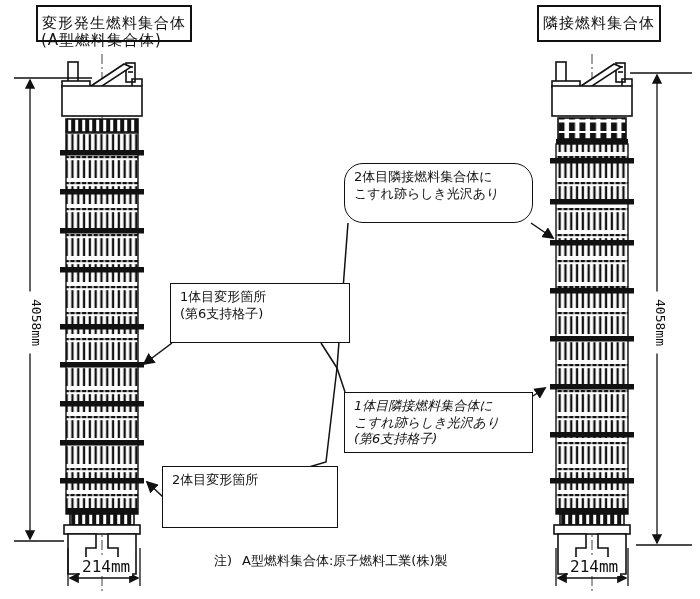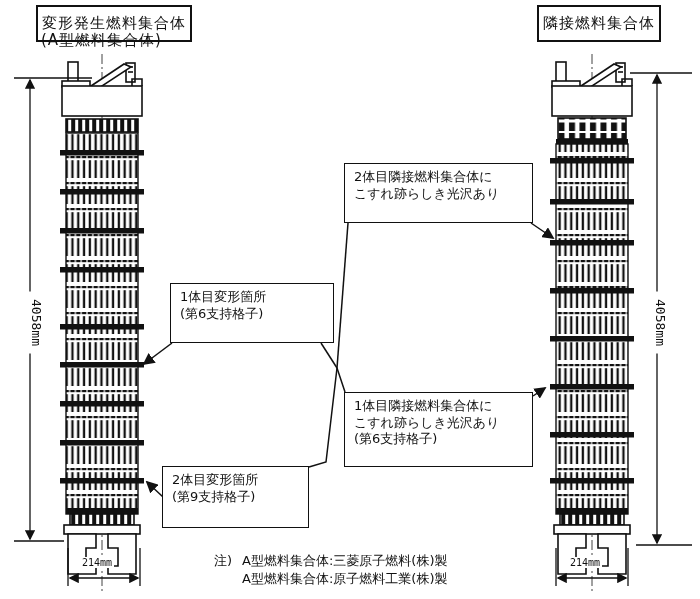--- a/index.html
+++ b/index.html
@@ -19,21 +19,21 @@
     border:1.6px solid #111;background:#fff;font-size:13px;line-height:16.5px;
     padding:5px 7px 3px 9px;box-sizing:border-box;white-space:nowrap;
   }
   .dim-v{
     font-family:"DejaVu Sans Mono","Liberation Mono",monospace;
     font-size:13px;transform:rotate(90deg);transform-origin:center;
     white-space:nowrap;background:#fff;padding:0 2px;
   }
   .dim-h{
     font-family:"DejaVu Sans Mono","Liberation Mono",monospace;
-    font-size:10px;white-space:nowrap;background:#fff;padding:0 2px;
+    font-size:16px;white-space:nowrap;background:#fff;padding:0 2px;
   }
   .note{font-size:13px;line-height:17.5px;display:flex;white-space:nowrap;}
   .note .prefix{margin-right:10px;}
 </style>
 </head>
 <body>
 
 <div class="canvas">
 
   <svg width="700" height="599" viewBox="0 0 700 599">
@@ -155,47 +155,45 @@
       <polyline points="337,368 326,462 309,467"></polyline>
       <line x1="163" y1="497" x2="147" y2="482" marker-end="url(#arr)"></line>
     </g>
   </svg>
 
   <div class="abs titlebox" style="left:36px;top:5px;">変形発生燃料集合体</div>
   <div class="abs titlebox" style="left:537px;top:5px;">隣接燃料集合体</div>
 
   <div class="abs subtitle" style="left:41px;top:31px;">(A型燃料集合体)</div>
 
-  <div class="abs callout" style="left:344px;top:163px;width:189px;height:60px;">
+  <div class="abs callout" style="left:344px;top:163px;width:189px;height:60px;border-radius:19px;">
     <div>2体目隣接燃料集合体に</div>
     <div>こすれ跡らしき光沢あり</div>
   </div>
 
-  <div class="abs callout" style="left:170px;top:283px;width:164px;height:60px;">
+  <div class="abs callout" style="left:170px;top:283px;width:180px;height:60px;">
     <div>1体目変形箇所</div>
     <div>(第6支持格子)</div>
   </div>
 
-  <div class="abs callout" style="left:344px;top:392px;width:189px;height:75px;">
+  <div class="abs callout" style="left:344px;top:392px;width:189px;height:61px;font-style:italic;">
     <div>1体目隣接燃料集合体に</div>
     <div>こすれ跡らしき光沢あり</div>
     <div>(第6支持格子)</div>
   </div>
 
-  <div class="abs callout" style="left:162px;top:466px;width:147px;height:62px;">
+  <div class="abs callout" style="left:162px;top:466px;width:176px;height:62px;">
     <div>2体目変形箇所</div>
-    <div>(第9支持格子)</div>
   </div>
 
   <div class="abs dim-v" style="left:5px;top:315px;width:58px;text-align:center;">4058mm</div>
   <div class="abs dim-v" style="left:629px;top:315px;width:58px;text-align:center;">4058mm</div>
   <div class="abs dim-h" style="left:80px;top:557px;">214mm</div>
   <div class="abs dim-h" style="left:568px;top:557px;">214mm</div>
 
   <div class="abs note" style="left:214px;top:552px;">
     <span class="prefix">注)</span>
     <span>
-      <div>A型燃料集合体:三菱原子燃料(株)製</div>
       <div>A型燃料集合体:原子燃料工業(株)製</div>
     </span>
   </div>
 
 </div>
 
 </body></html>

